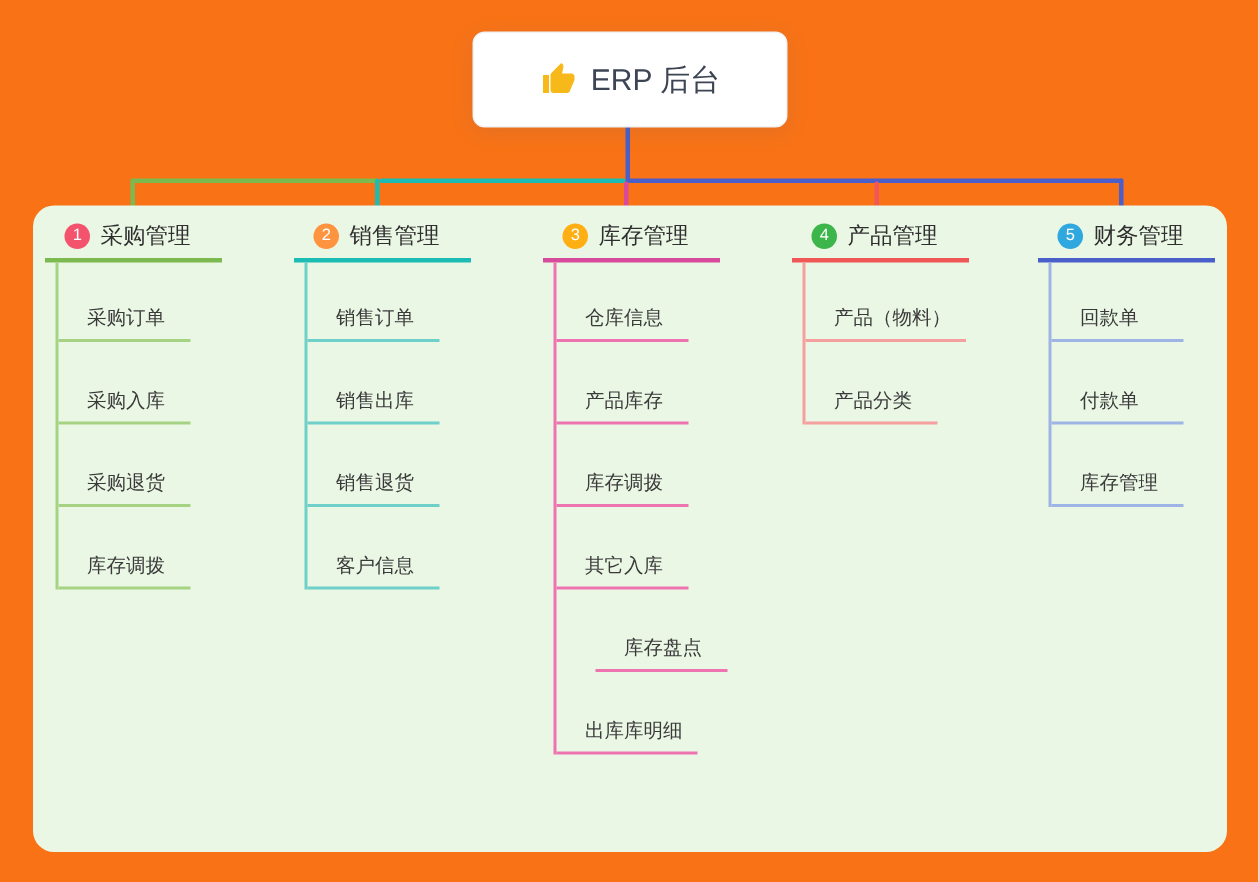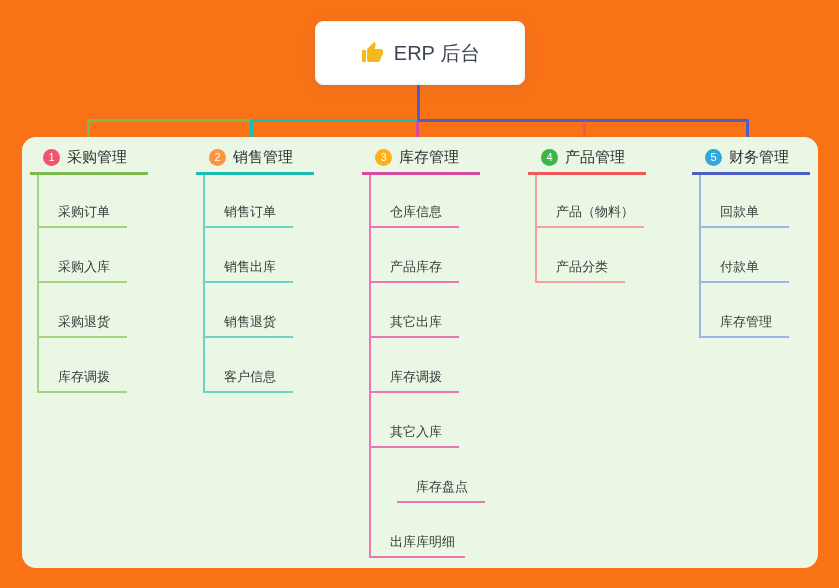--- a/index.html
+++ b/index.html
@@ -113,21 +113,20 @@
         </div>
   </div>
       <div class="branch">
     <div class="branch-header" style="border-bottom-color: rgb(216, 74, 155);">
       <span class="badge" style="background: rgb(255, 175, 19);">3</span>
       <span class="branch-label">库存管理</span>
     </div>
     <div class="children" style="border-left-color: rgb(238, 116, 177);">
           <div class="child" style="border-bottom-color: rgb(238, 116, 177);">仓库信息</div>
           <div class="child" style="border-bottom-color: rgb(238, 116, 177);">产品库存</div>
-          <div class="child" style="border-bottom-color: rgb(238, 116, 177);">其它出库</div>
           <div class="child" style="border-bottom-color: rgb(238, 116, 177);">库存调拨</div>
           <div class="child" style="border-bottom-color: rgb(238, 116, 177);">其它入库</div>
           <div class="child" style="border-bottom-color: rgb(238, 116, 177); margin-left: 26px;">库存盘点</div>
           <div class="child" style="border-bottom-color: rgb(238, 116, 177);">出库库明细</div>
         </div>
   </div>
       <div class="branch">
     <div class="branch-header" style="border-bottom-color: rgb(240, 87, 87);">
       <span class="badge" style="background: rgb(60, 181, 74);">4</span>
       <span class="branch-label">产品管理</span>

